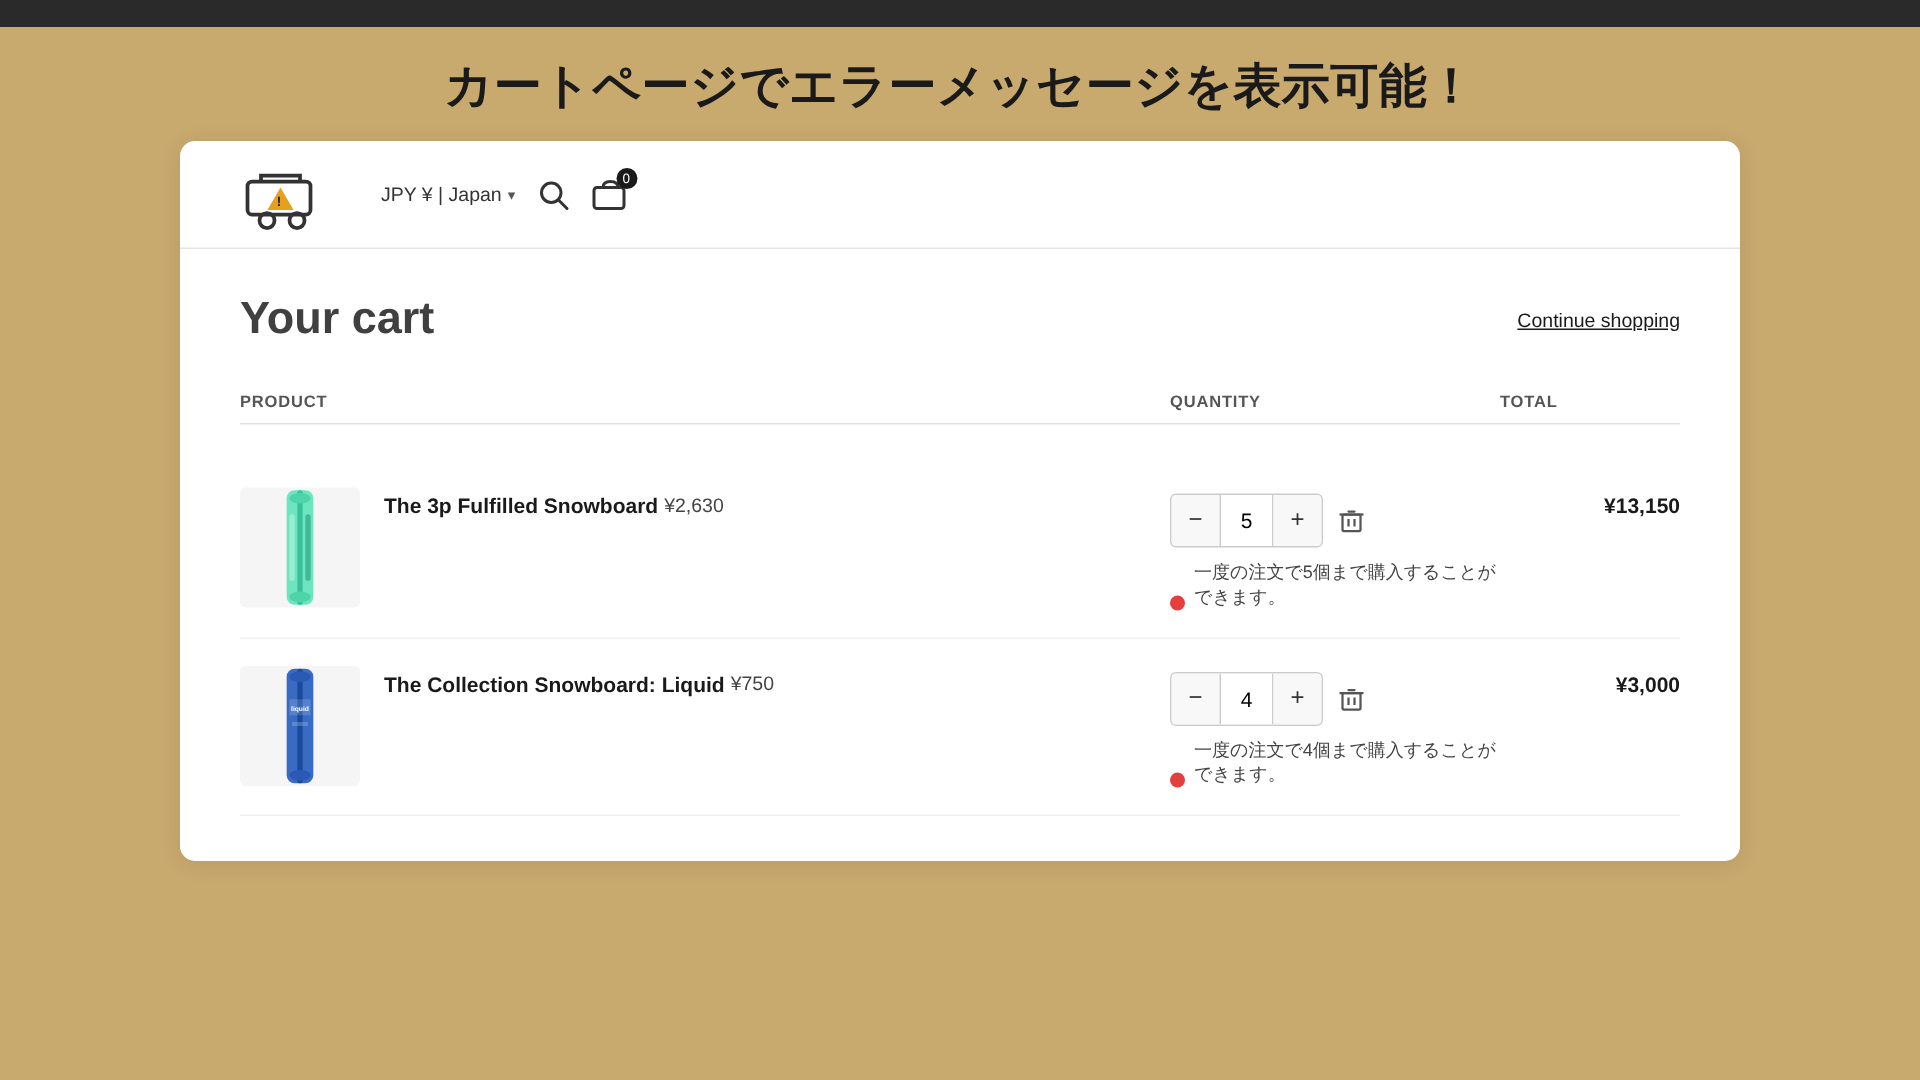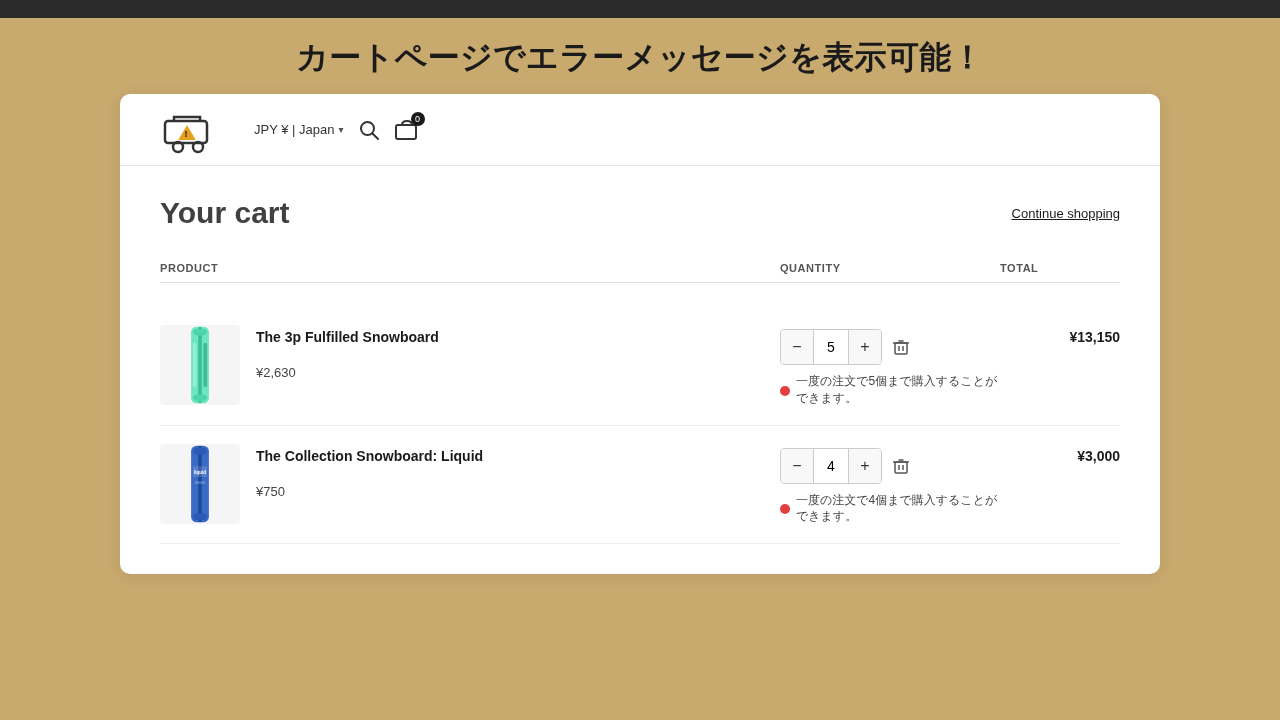--- a/index.html
+++ b/index.html
@@ -165,22 +165,22 @@
       display: flex;
       align-items: center;
       justify-content: center;
     }
     .product-image svg {
       width: 70px;
       height: 80px;
     }
     .product-info {
       display: flex;
-      flex-direction: column;
-      gap: 20px;
+      flex-direction: row;
+      gap: 4px;
       padding-top: 4px;
     }
     .product-name {
       font-size: 14px;
       font-weight: 600;
       color: #1a1a1a;
     }
     .product-price {
       font-size: 13px;
       color: #444;
@@ -231,21 +231,21 @@
       border: none;
       cursor: pointer;
       color: #666;
       display: flex;
       align-items: center;
       justify-content: center;
       padding: 4px;
     }
     .error-message {
       display: flex;
-      align-items: center;
+      align-items: flex-end;
       gap: 6px;
       font-size: 12px;
       color: #444;
       line-height: 1.4;
     }
     .error-dot {
       width: 10px;
       height: 10px;
       border-radius: 50%;
       background: #e53e3e;

